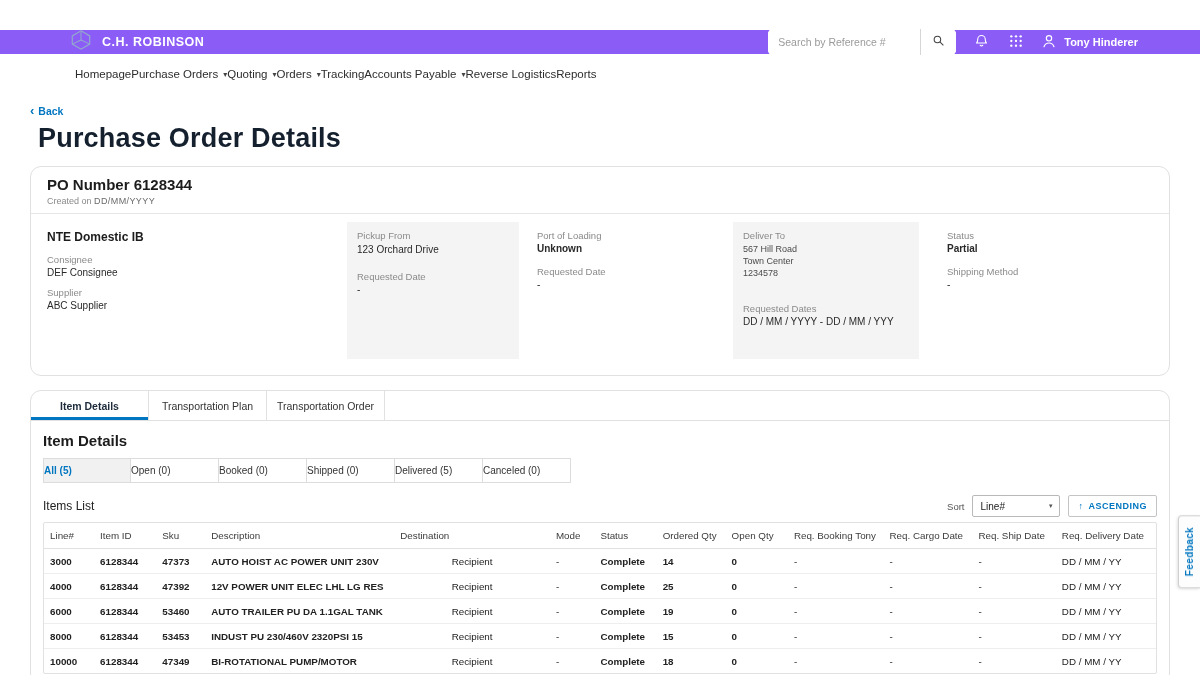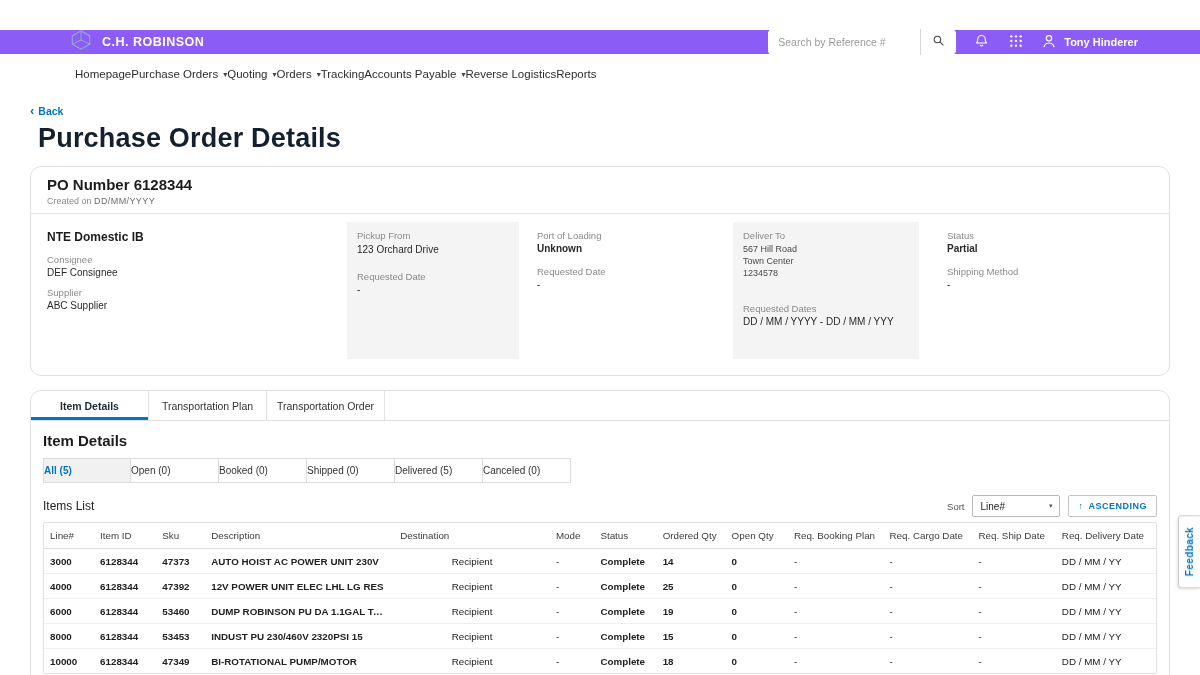--- a/index.html
+++ b/index.html
@@ -305,21 +305,21 @@
             <tr>
               <th>Line#</th>
               <th>Item ID</th>
               <th>Sku</th>
               <th>Description</th>
               <th>Destination</th>
               <th>Mode</th>
               <th>Status</th>
               <th>Ordered Qty</th>
               <th>Open Qty</th>
-              <th>Req. Booking Plan</th>
+              <th>Req. Booking Tony</th>
               <th>Req. Cargo Date</th>
               <th>Req. Ship Date</th>
               <th>Req. Delivery Date</th>
             </tr>
           </thead>
           <tbody>
             <tr>
               <td>3000</td>
               <td>6128344</td>
               <td>47373</td>
@@ -346,21 +346,21 @@
               <td>0</td>
               <td>-</td>
               <td>-</td>
               <td>-</td>
               <td>DD / MM / YY</td>
             </tr>
             <tr>
               <td>6000</td>
               <td>6128344</td>
               <td>53460</td>
-              <td>DUMP ROBINSON PU DA 1.1GAL TANK</td>
+              <td>AUTO TRAILER PU DA 1.1GAL TANK</td>
               <td>Recipient</td>
               <td>-</td>
               <td>Complete</td>
               <td>19</td>
               <td>0</td>
               <td>-</td>
               <td>-</td>
               <td>-</td>
               <td>DD / MM / YY</td>
             </tr>

